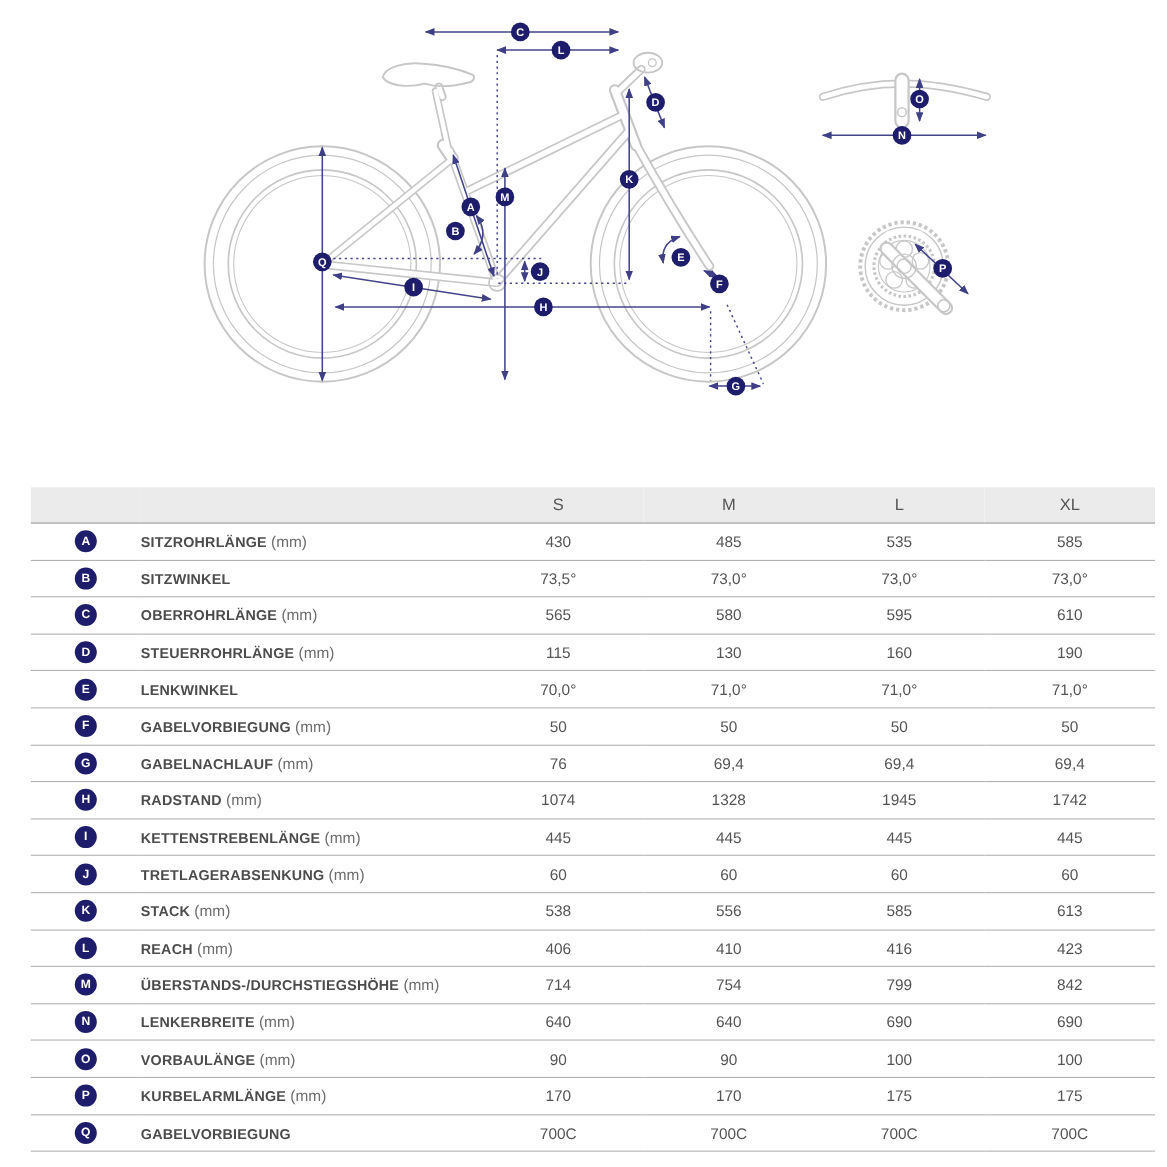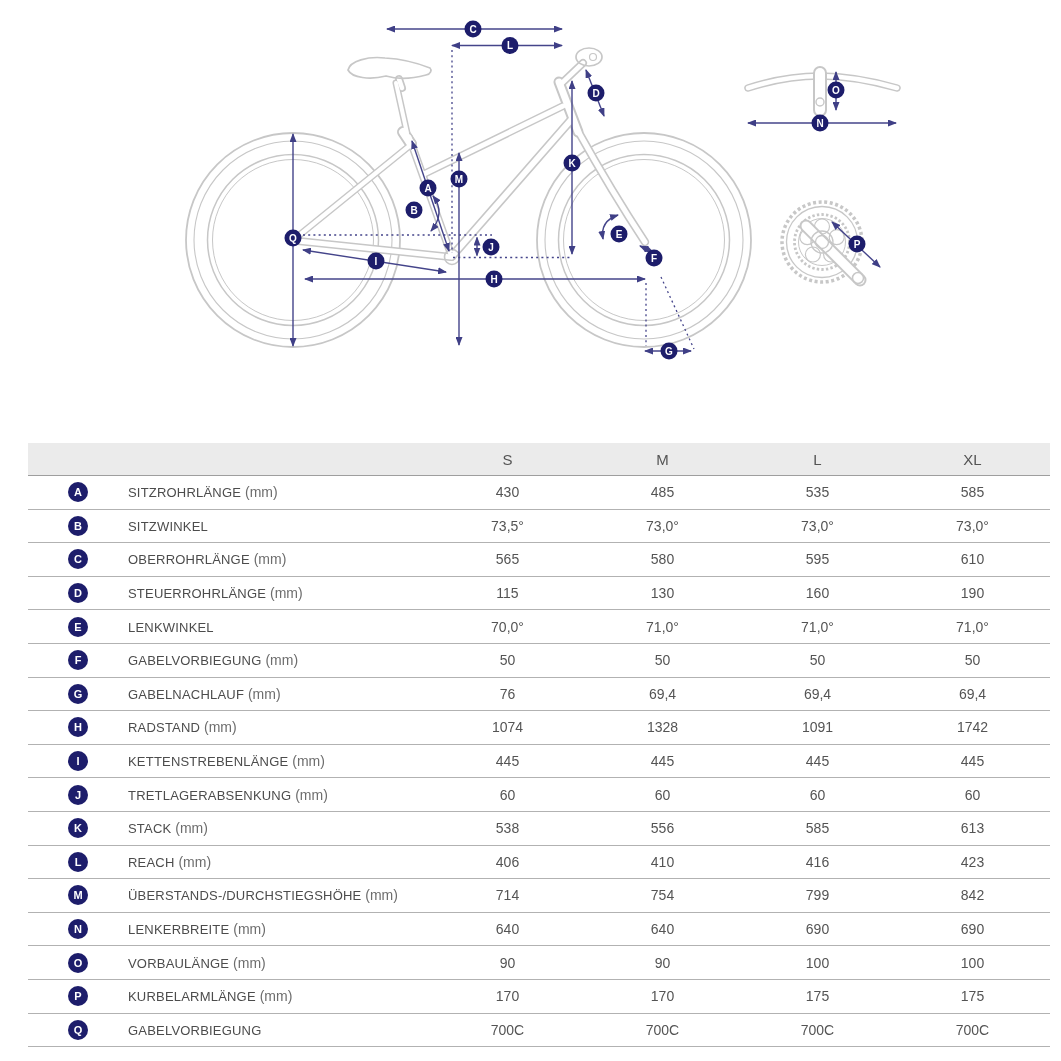--- a/index.html
+++ b/index.html
@@ -7,21 +7,21 @@
   .diagram{position:absolute;top:0;left:0;width:1061px;height:438px;}
   
   table.geo{position:absolute;top:443px;left:28px;width:1022px;border-collapse:collapse;table-layout:fixed;}
   table.geo thead th{background:#ebebeb;height:32px;font-size:15px;font-weight:400;color:#545454;
     border-bottom:1px solid #9e9e9e;text-align:center;padding:0;}
   table.geo tbody td{height:32.6px;border-bottom:1px solid #b2b2b2;font-size:14px;color:#545454;padding:0;}
   td.c-badge{text-align:left;}
   .badge{display:inline-block;width:20px;height:20px;border-radius:50%;background:#1d1d6b;color:#fff;
     font-size:11px;font-weight:700;line-height:20px;text-align:center;margin-left:40px;vertical-align:middle;}
   td.c-label{text-align:left;padding-left:2px;}
-  .lbl{font-weight:400;font-size:13px;color:#4c4c4c;letter-spacing:.2px;}
+  .lbl{font-weight:700;font-size:13px;color:#4c4c4c;letter-spacing:.2px;}
   .unit{font-size:14px;color:#6d6d6d;}
   td.c-val{text-align:center;}
   
   .tube{stroke:#c7c7c7;fill:none;stroke-linecap:round;}
   .core{stroke:#fff;fill:none;stroke-linecap:round;}
   .thin{stroke:#c7c7c7;fill:none;}
   .dim{stroke:#44448a;stroke-width:1.4;fill:none;}
   .dot{stroke:#44448a;stroke-width:1.3;fill:none;stroke-dasharray:2 3.2;}
   .mkr circle{fill:#1d1d6b;}
   .mkr text{fill:#fff;font-size:10px;font-weight:700;text-anchor:middle;font-family:"Liberation Sans",sans-serif;}
@@ -288,21 +288,21 @@
         <td class="c-val">76</td>
         <td class="c-val">69,4</td>
         <td class="c-val">69,4</td>
         <td class="c-val">69,4</td>
       </tr>
       <tr>
         <td class="c-badge"><span class="badge">H</span></td>
         <td class="c-label"><span class="lbl">RADSTAND</span> <span class="unit">(mm)</span></td>
         <td class="c-val">1074</td>
         <td class="c-val">1328</td>
-        <td class="c-val">1091</td>
+        <td class="c-val">1945</td>
         <td class="c-val">1742</td>
       </tr>
       <tr>
         <td class="c-badge"><span class="badge">I</span></td>
         <td class="c-label"><span class="lbl">KETTENSTREBENLÄNGE</span> <span class="unit">(mm)</span></td>
         <td class="c-val">445</td>
         <td class="c-val">445</td>
         <td class="c-val">445</td>
         <td class="c-val">445</td>
       </tr>

